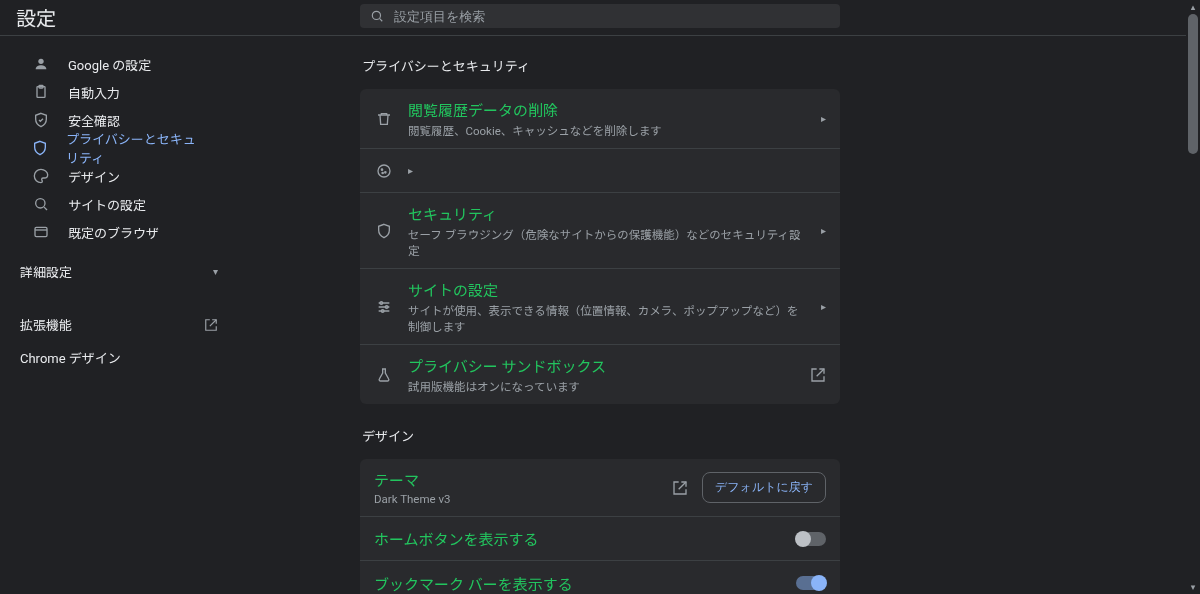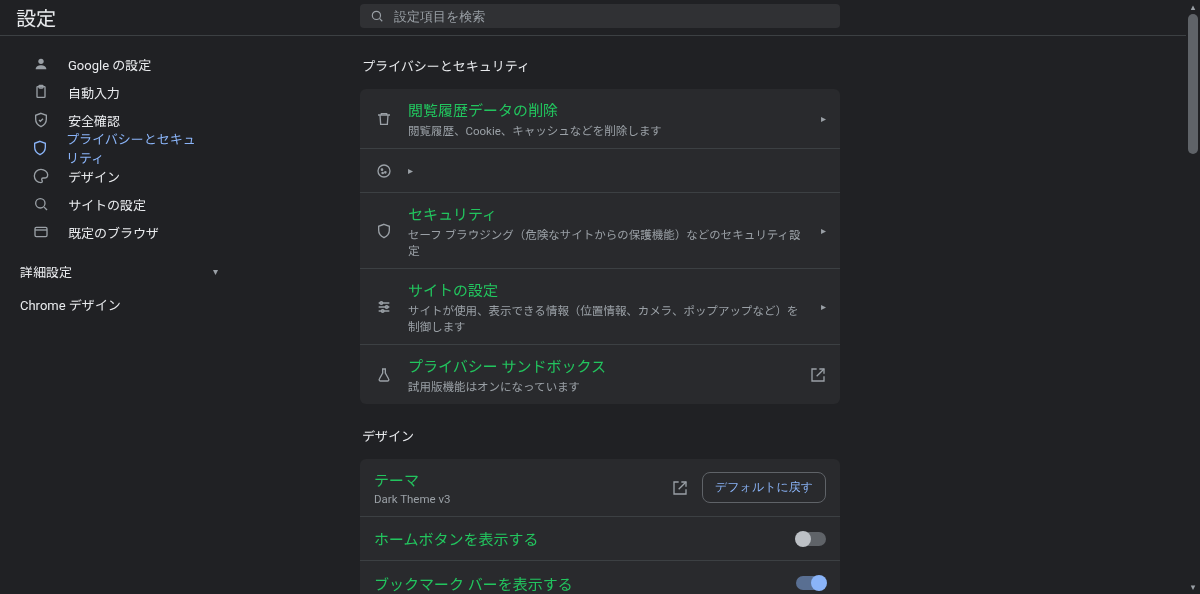--- a/index.html
+++ b/index.html
@@ -221,20 +221,30 @@
           </svg>
         </span>
       <span>既定のブラウザ</span>
     </div>
 
     <div class="adv-row">
       <span>詳細設定</span>
       <span style="font-size:10px;color:#9aa0a6;">▾</span>
     </div>
 
+    <div class="side-link" style="margin-top:14px;">
+      <span>拡張機能</span>
+      <span>
+        <svg width="14" height="14" viewBox="0 0 24 24" fill="none" stroke="#9aa0a6" stroke-width="2">
+            <path d="M14 3h7v7"></path>
+            <path d="M10 14L21 3"></path>
+            <path d="M21 14v7H3V3h7"></path>
+          </svg>
+      </span>
+    </div>
     <div class="side-link" style="padding-top:4px;">
       <span>Chrome デザイン</span>
     </div>
   </div>
 
   <div class="main" style="padding-left:120px;">
     <div class="main-inner">
 
       <div class="section-title">プライバシーとセキュリティ</div>
       <div class="card">

